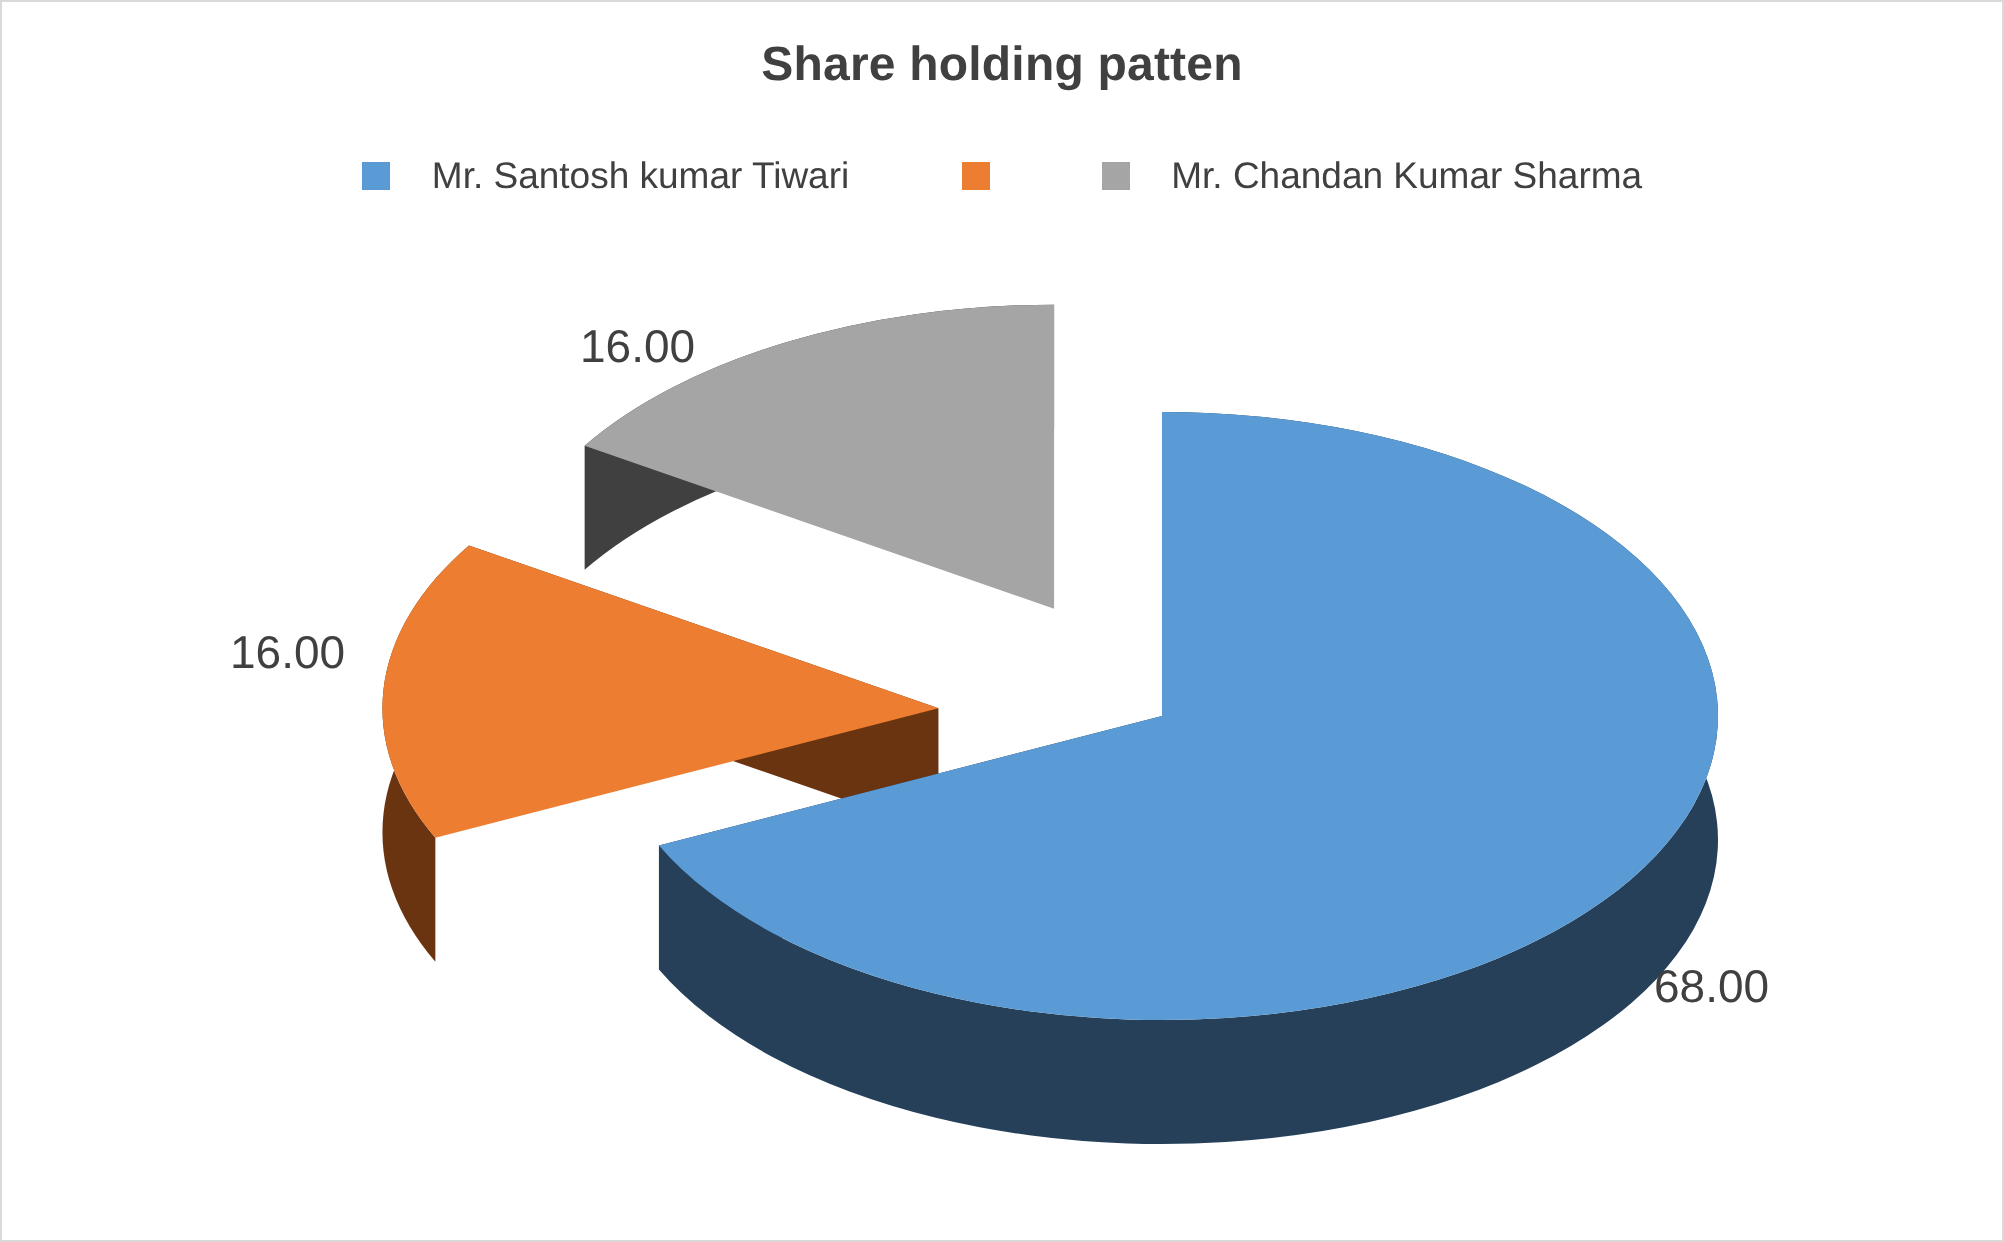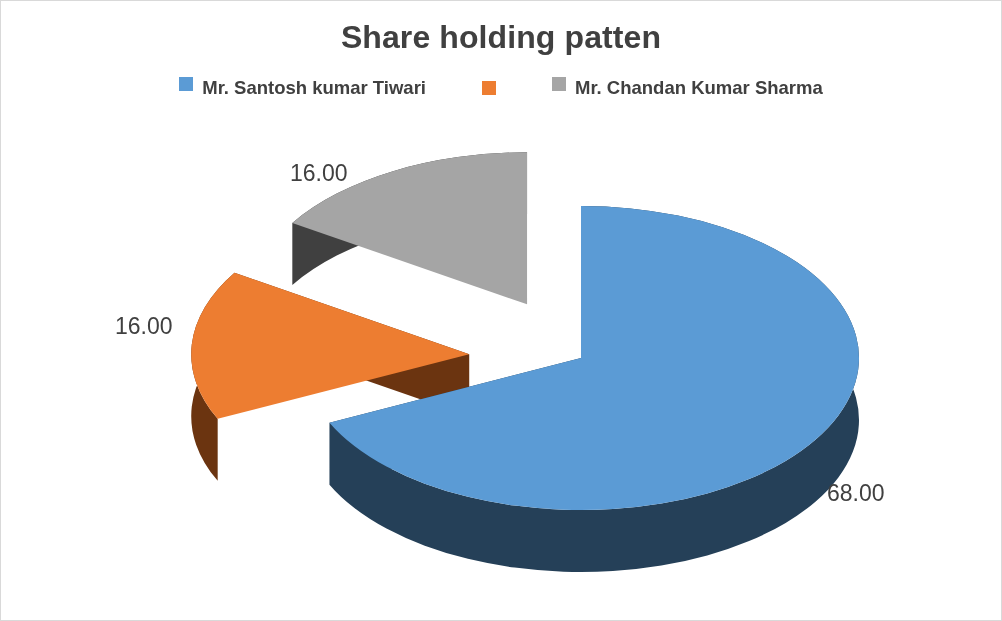--- a/index.html
+++ b/index.html
@@ -19,41 +19,40 @@
     border: 1px solid #d9d9d9;
     overflow: hidden;
   }
   
   #chart-title {
     position: absolute;
     top: 18px;
     left: 0;
     width: 100%;
     text-align: center;
-    font-size: 32px;
+    font-size: 24px;
     font-weight: bold;
     color: #404040;
     letter-spacing: 0.1px;
   }
   
   #chart-legend {
     position: absolute;
     top: 76px;
     left: 0;
     width: 100%;
     display: flex;
     justify-content: center;
     align-items: center;
     gap: 56px;
   }
   .legend-item {
     display: flex;
-    align-items: flex-start;
-    gap: 9px;
-    font-weight: bold;
+    align-items: center;
+    gap: 21px;
   }
   .legend-swatch {
     width: 14px;
     height: 14px;
     flex: 0 0 auto;
     display: block;
   }
   .legend-label {
     font-size: 18.5px;
     color: #404040;

